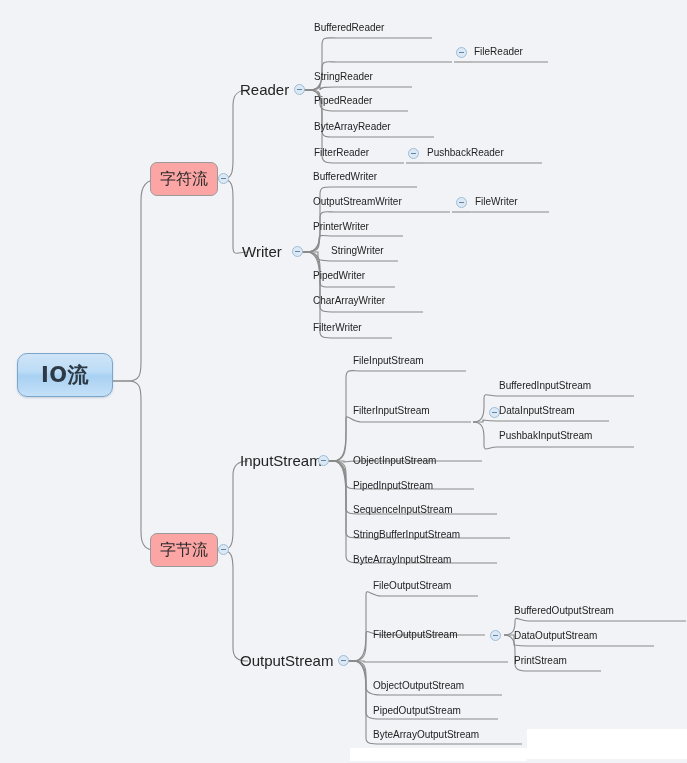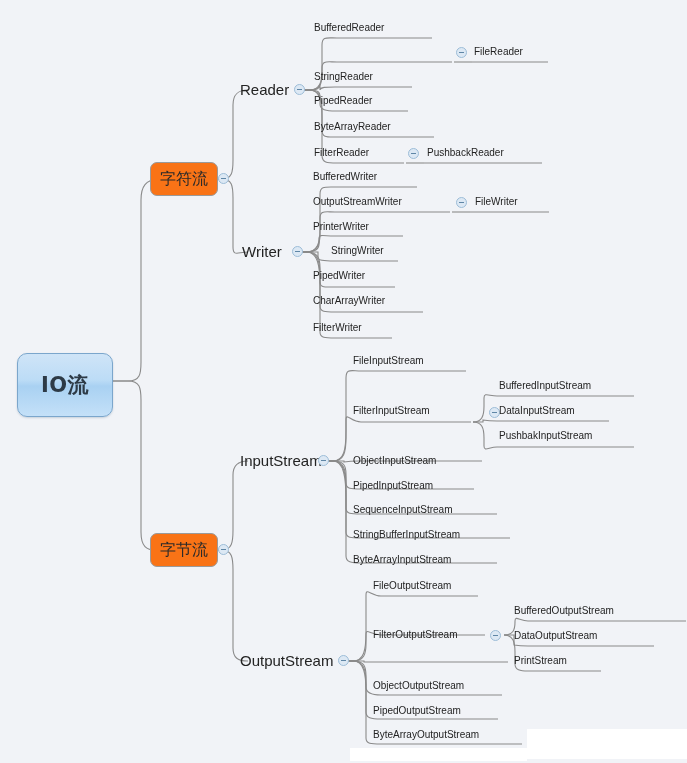--- a/index.html
+++ b/index.html
@@ -21,21 +21,21 @@
     width: 687px;
     height: 763px;
     pointer-events: none;
   }
   
   .root-node {
     position: absolute;
     left: 17px;
     top: 353px;
     width: 96px;
-    height: 64px;
+    height: 44px;
     border: 1px solid #7ba6cc;
     border-radius: 10px;
     background: linear-gradient(to bottom, #cfe4f7 0%, #bcdcf6 42%, #a9d1f2 52%, #c4e0f8 100%);
     box-shadow: 0 1px 2px rgba(80,110,140,0.25);
     display: flex;
     align-items: center;
     justify-content: center;
     box-sizing: border-box;
   }
   .root-label {
@@ -43,21 +43,21 @@
     font-weight: bold;
     color: #2d3a46;
     letter-spacing: 0.5px;
     font-family: "DejaVu Sans", "Liberation Sans", sans-serif;
   }
   
   .boxed-node {
     position: absolute;
     border: 1px solid #9a9a9a;
     border-radius: 7px;
-    background: #f97316;
+    background: #fca5a5;
     height: 34px;
     display: flex;
     align-items: center;
     justify-content: center;
     padding: 10px 9px;
     box-sizing: border-box;
   }
   .boxed-label {
     font-size: 16px;
     color: #2a2a2a;

